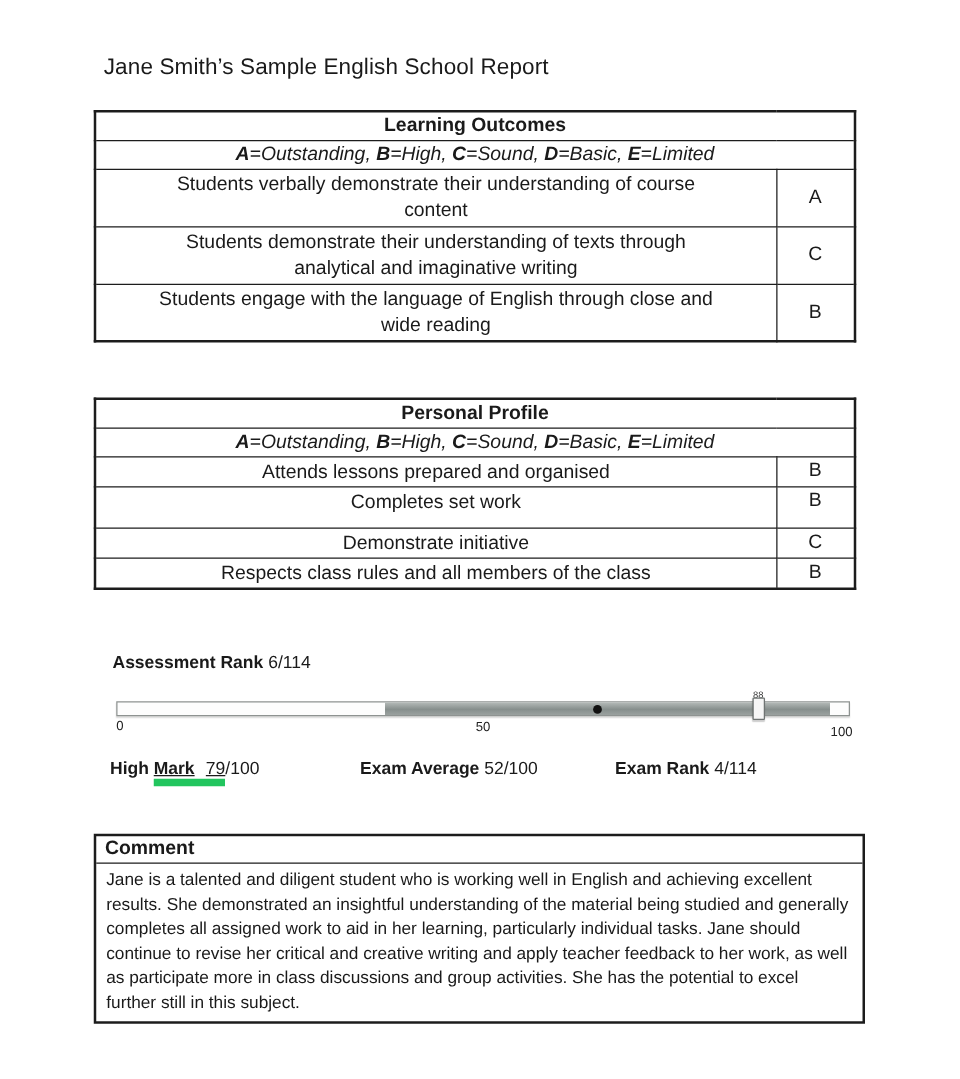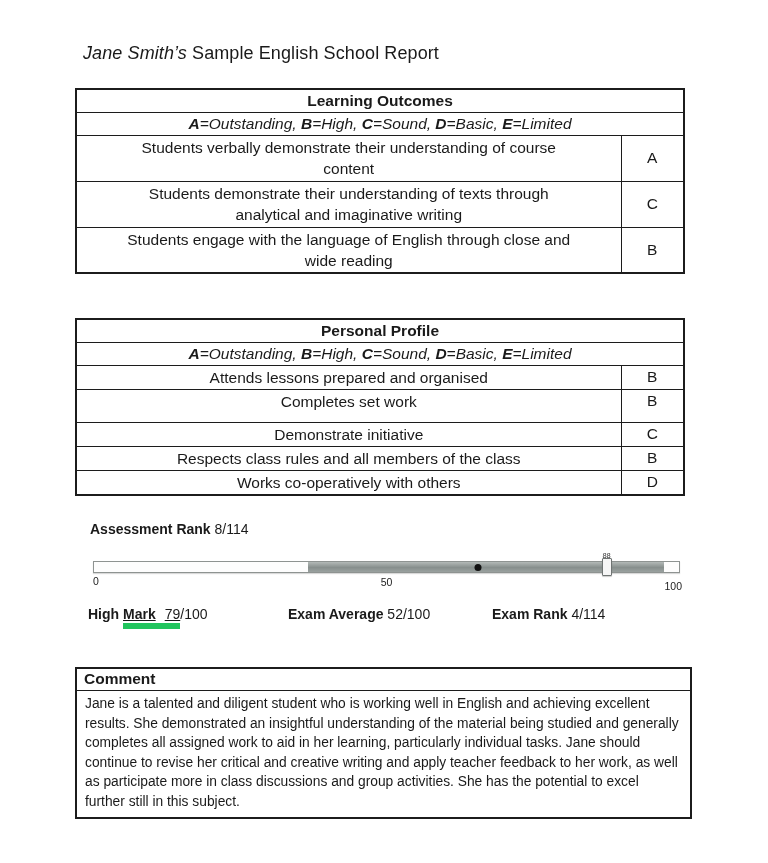--- a/index.html
+++ b/index.html
@@ -13,21 +13,21 @@
     color: #1a1a1a;
     overflow: hidden;
   }
   .doc-title {
     position: absolute;
     left: 83px; top: 43px;
     font-size: 18px;
     letter-spacing: 0.1px;
     white-space: nowrap;
   }
-  .doc-title .student { font-style: italic; }
+  .doc-title .student { }
 
   table.rpt-table {
     position: absolute;
     left: 75px;
     width: 608px;
     border-collapse: collapse;
     border: 2px solid #1c1c1c;
     table-layout: fixed;
     background: #fff;
   }
@@ -190,29 +190,25 @@
       <td class="grade">B</td>
     </tr>
     <tr class="data-row">
       <td class="desc">Demonstrate initiative</td>
       <td class="grade">C</td>
     </tr>
     <tr class="data-row">
       <td class="desc">Respects class rules and all members of the class</td>
       <td class="grade">B</td>
     </tr>
-    <tr class="data-row">
-      <td class="desc">Works co-operatively with others</td>
-      <td class="grade">D</td>
-    </tr>
   </tbody>
     </table>
 
   <div class="stat-row" id="assessment-row">
-    <span class="stat"><b>Assessment Rank</b> <span>8/114</span></span>
+    <span class="stat"><b>Assessment Rank</b> <span>6/114</span></span>
   </div>
 
   <div class="scale-wrap">
     <span class="scale-handle-label" id="handle-label" style="left: 87.5%;">88</span>
     <div class="scale-bar">
       <div class="scale-fill" id="scale-fill" style="left: 36.6%; width: 60.8%;"></div>
     </div>
     <div class="scale-dot" id="scale-dot" style="left: 65.6%;"></div>
     <div class="scale-handle" id="scale-handle" style="left: 87.5%;"></div>
     <span class="scale-tick tick-min">0</span>

